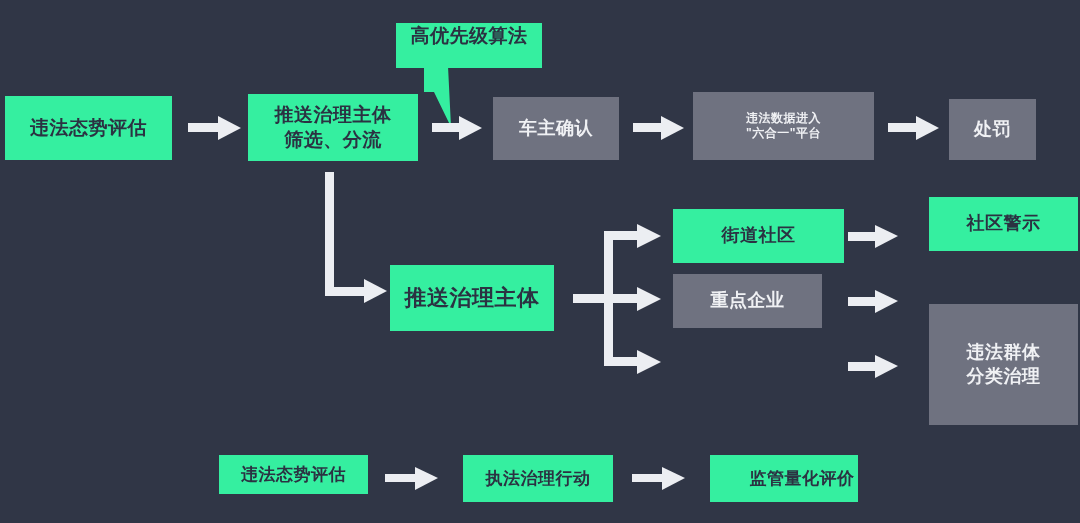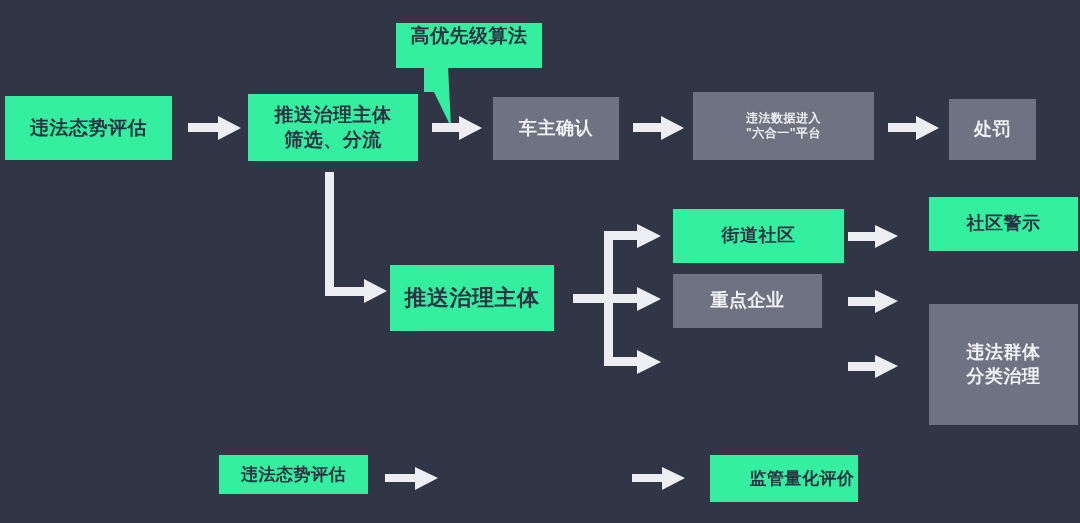--- a/index.html
+++ b/index.html
@@ -99,20 +99,23 @@
   <div class="node green" id="n10" style="left: 929px; top: 197px; width: 149px; height: 54px; font-size: 18px; text-align: right;">
     <span>社区警示</span>
   </div>
   <div class="node gray" id="n11" style="left: 929px; top: 272px; width: 149px; height: 121px; font-size: 18px; margin-top: 32px;">
     <span>违法群体
 分类治理</span>
   </div>
   <div class="node green" id="n12" style="left: 219px; top: 455px; width: 149px; height: 39px; font-size: 17px;">
     <span>违法态势评估</span>
   </div>
+  <div class="node green" id="n13" style="left: 463px; top: 455px; width: 150px; height: 47px; font-size: 17px;">
+    <span>执法治理行动</span>
+  </div>
   <div class="node green" id="n14" style="left: 710px; top: 455px; width: 148px; height: 47px; font-size: 17px; padding-left: 36px;">
     <span>监管量化评价</span>
   </div>
 
   <svg class="overlay" viewBox="0 0 1080 523">
 
     <g>
       <rect class="arrow-shape" x="188" y="123" width="35" height="9"></rect>
       <polygon class="arrow-shape" points="218,116 241,128 218,140"></polygon>
     </g>

